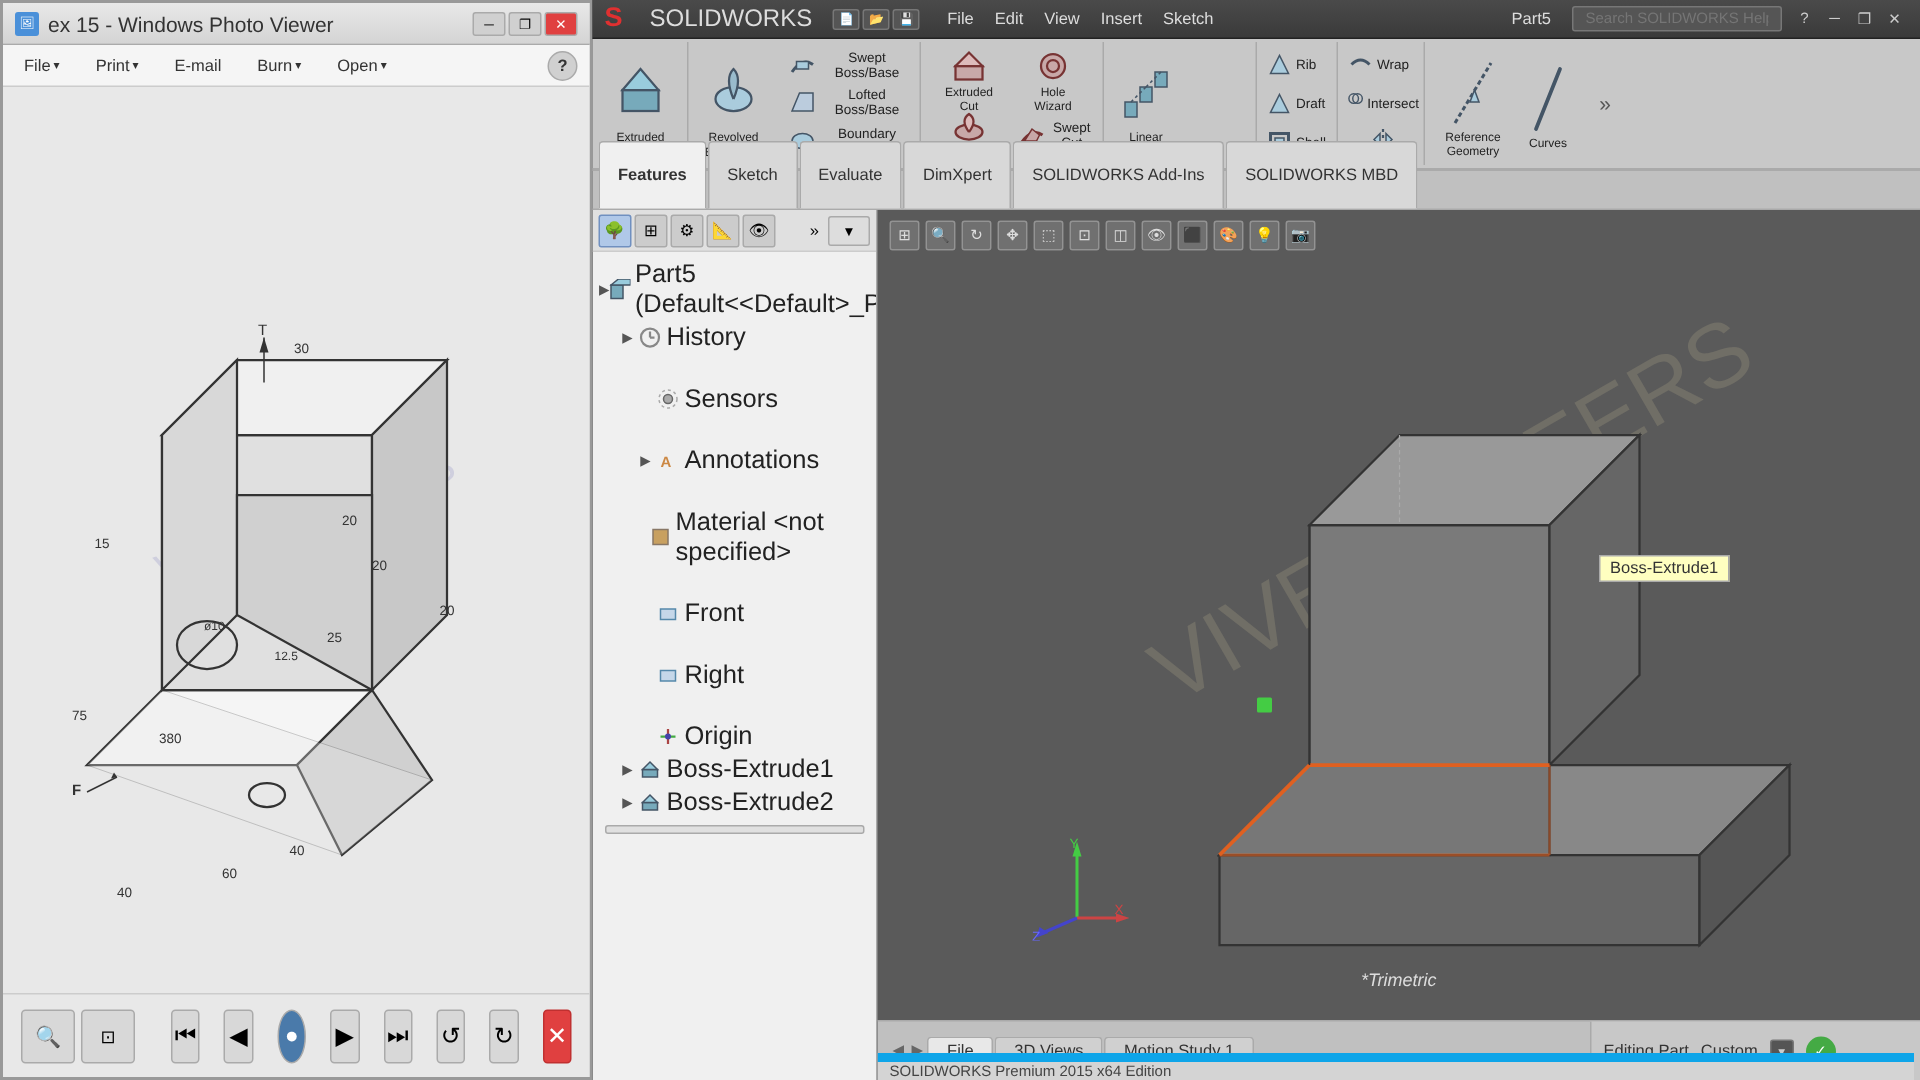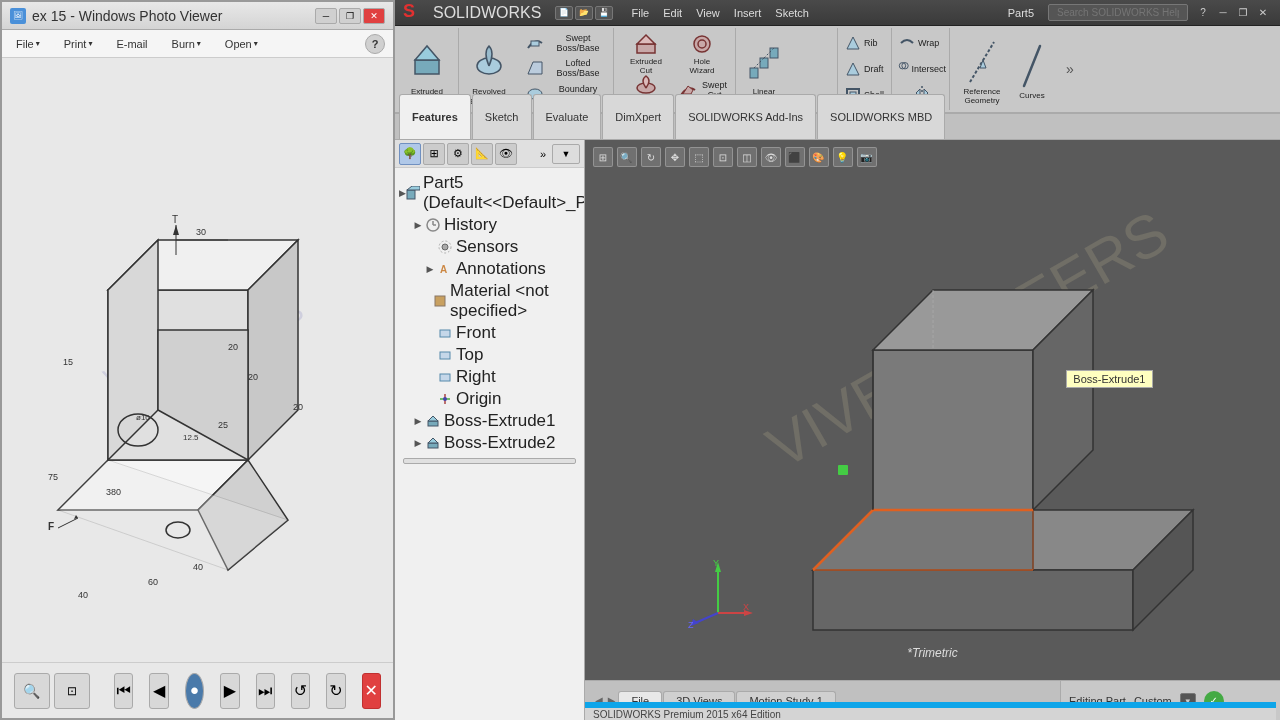--- a/index.html
+++ b/index.html
@@ -104,21 +104,21 @@
     #sw-filter { width: 28px; height: 20px; background: #ddd; border: 1px solid #aaa; margin-left: 2px; border-radius: 2px; display: flex; align-items: center; justify-content: center; font-size: 9px; }
     #sw-tree { flex: 1; overflow-y: auto; padding: 4px 0; }
     .sw-tree-item {
       display: flex; align-items: center; padding: 1px 4px; font-size: 11px; color: #222;
       cursor: pointer; min-height: 20px;
     }
     .sw-tree-expand { width: 14px; height: 14px; display: flex; align-items: center; justify-content: center; font-size: 9px; color: #555; }
     .sw-tree-icon { width: 16px; height: 16px; margin-right: 3px; display: flex; align-items: center; justify-content: center; }
     .sw-tree-label { font-size: 17px; }
     .sw-tree-indent1 { padding-left: 16px; }
-    .sw-tree-indent2 { padding-left: 28px; }
+    .sw-tree-indent2 { padding-left: 28px; margin-top: 19px; }
 
     #sw-viewport {
       flex: 1; position: relative; background: #5a5a5a; overflow: hidden;
     }
     #sw-viewport-toolbar {
       position: absolute; top: 6px; left: 8px; right: 8px; height: 22px;
       display: flex; align-items: center; gap: 4px;
     }
     .sw-vp-btn { width: 20px; height: 20px; background: rgba(200,200,200,0.2); border: 1px solid rgba(200,200,200,0.4); border-radius: 2px; display: flex; align-items: center; justify-content: center; color: #ddd; font-size: 10px; cursor: pointer; }
     
@@ -544,29 +544,20 @@
         <div class="sw-tree-item sw-tree-indent2">
           <div class="sw-tree-expand" style="width:14px;"></div>
           <div class="sw-tree-icon">
             <svg width="14" height="14" viewBox="0 0 14 14">
                 <rect x="2" y="4" width="10" height="7" fill="rgba(100,160,220,0.3)" stroke="#58a" stroke-width="1"></rect>
               </svg>
           </div>
           <span class="sw-tree-label">Front</span>
         </div>
 
-        <div class="sw-tree-item sw-tree-indent2">
-          <div class="sw-tree-expand" style="width:14px;"></div>
-          <div class="sw-tree-icon">
-            <svg width="14" height="14" viewBox="0 0 14 14">
-                <rect x="2" y="4" width="10" height="7" fill="rgba(100,160,220,0.3)" stroke="#58a" stroke-width="1"></rect>
-              </svg>
-          </div>
-          <span class="sw-tree-label">Top</span>
-        </div>
 
         <div class="sw-tree-item sw-tree-indent2">
           <div class="sw-tree-expand" style="width:14px;"></div>
           <div class="sw-tree-icon">
             <svg width="14" height="14" viewBox="0 0 14 14">
                 <rect x="2" y="4" width="10" height="7" fill="rgba(100,160,220,0.3)" stroke="#58a" stroke-width="1"></rect>
               </svg>
           </div>
           <span class="sw-tree-label">Right</span>
         </div>

